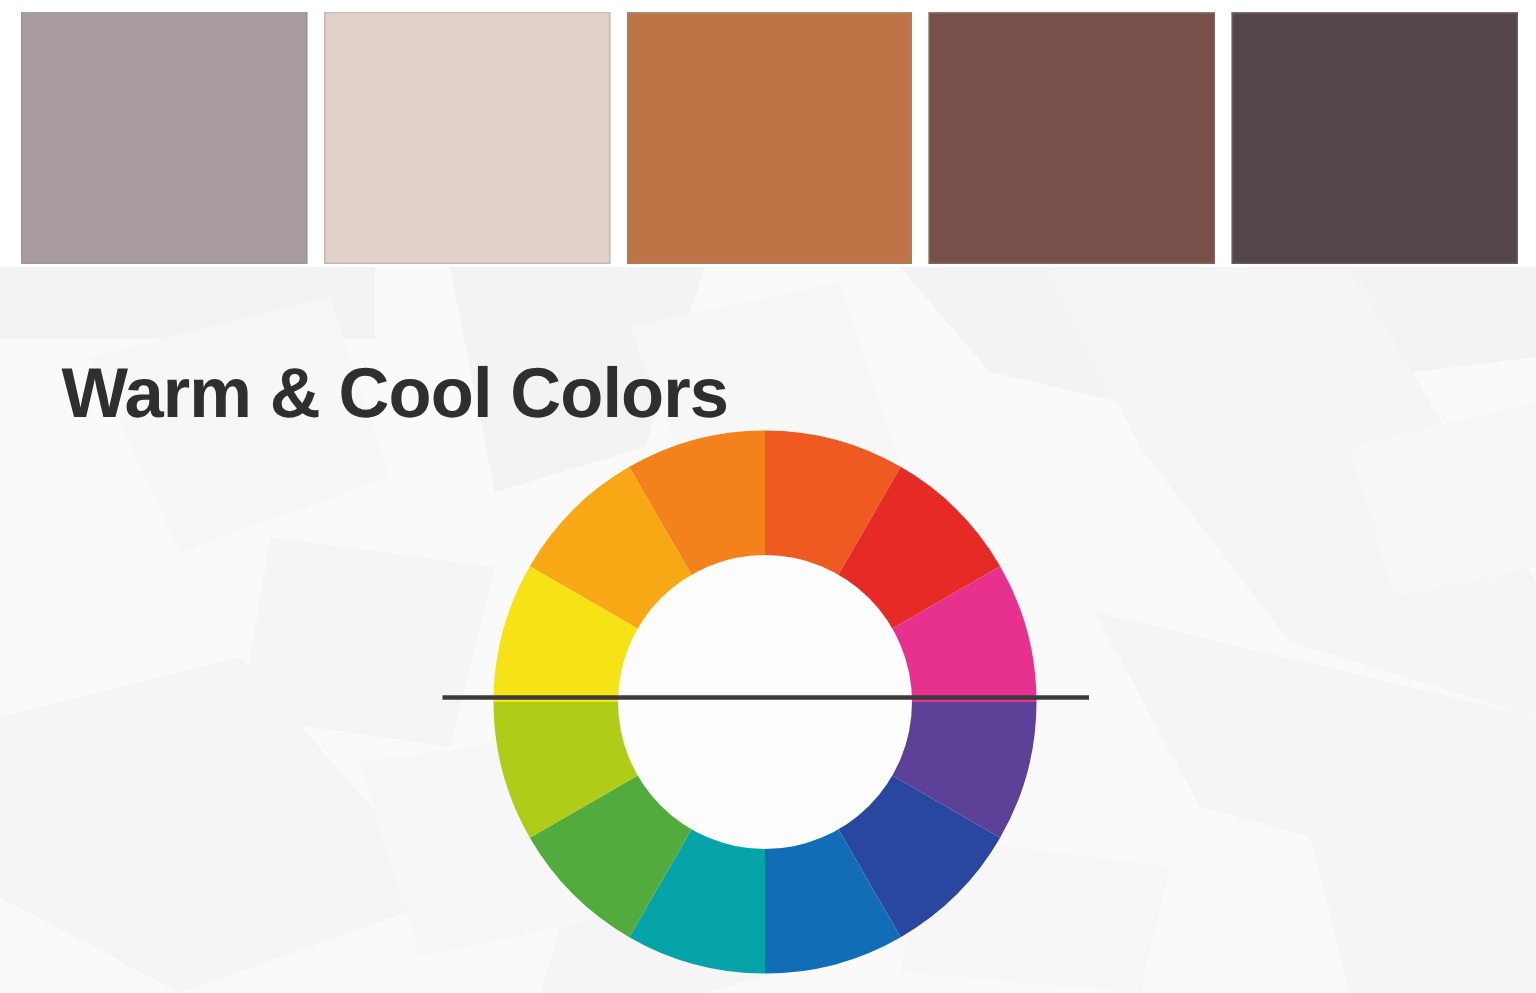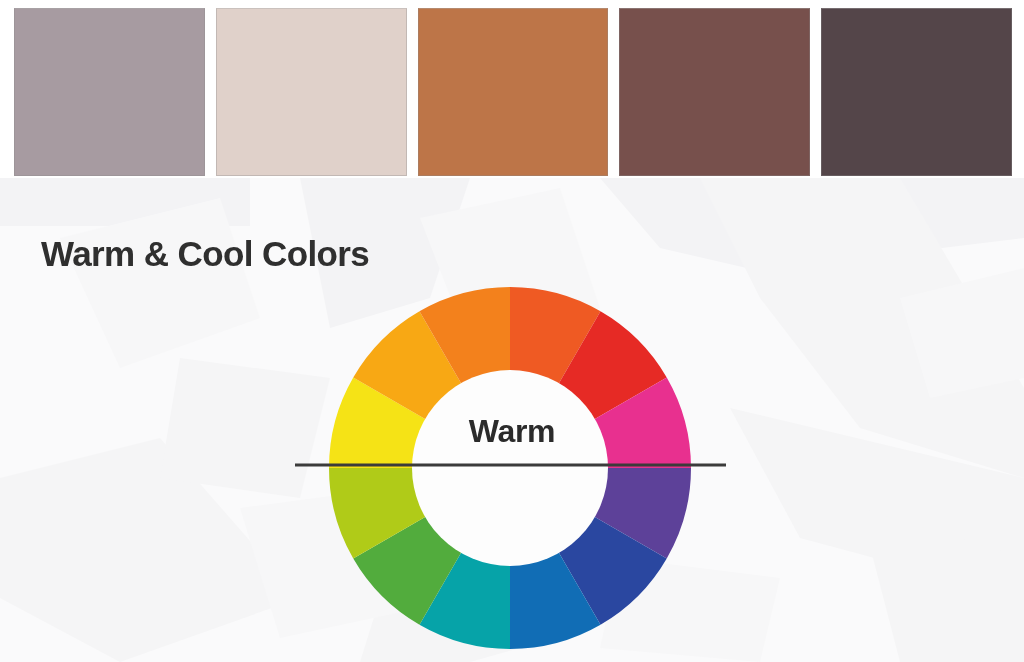--- a/index.html
+++ b/index.html
@@ -51,21 +51,21 @@
     border-top-color: rgba(170,170,170,0.40);
   }
 
   
   #page-title {
     position: absolute;
     left: 41px;
     top: 234px;
     margin: 0;
     font-family: "Liberation Sans", sans-serif;
-    font-size: 35px;
+    font-size: 47px;
     font-weight: 700;
     letter-spacing: -0.6px;
     color: #2f2f2f;
     white-space: nowrap;
   }
 
   
   #wheel-area {
     position: absolute;
     left: 290px;
@@ -150,16 +150,15 @@
           <path d="M 220 364 A 181 181 0 0 1 129.50000000000006 339.7505980849834 L 171.50000000000003 267.00446416709053 A 97 97 0 0 0 220 280 Z" fill="#06a3a8"></path>
           <path d="M 129.50000000000006 339.7505980849834 A 181 181 0 0 1 63.24940191501659 273.5 L 135.99553583290944 231.5 A 97 97 0 0 0 171.50000000000003 267.00446416709053 Z" fill="#52ac3d"></path>
           <path d="M 63.24940191501659 273.5 A 181 181 0 0 1 39 183.00000000000003 L 123 183 A 97 97 0 0 0 135.99553583290944 231.5 Z" fill="#b0cb18"></path>
           <path d="M 39 183.00000000000003 A 181 181 0 0 1 63.24940191501662 92.49999999999999 L 135.99553583290947 134.5 A 97 97 0 0 0 123 183 Z" fill="#f5e316"></path>
           <path d="M 63.24940191501662 92.49999999999999 A 181 181 0 0 1 129.49999999999991 26.249401915016648 L 171.49999999999994 98.99553583290948 A 97 97 0 0 0 135.99553583290947 134.5 Z" fill="#f8a814"></path>
           <path d="M 129.49999999999991 26.249401915016648 A 181 181 0 0 1 219.99999999999997 2 L 219.99999999999997 86 A 97 97 0 0 0 171.49999999999994 98.99553583290948 Z" fill="#f3811c"></path>
         </g>
       <circle id="wheel-inner" cx="220" cy="183" r="98" fill="#fdfdfd"></circle>
       <line id="wheel-divider" x1="5" y1="180" x2="436" y2="180" stroke="#3b3b3b" stroke-width="3"></line>
     </svg>
-    <div class="wheel-label" id="wheel-label-warm">Warm</div>
   </div>
 
 </div>
 
 </body></html>

